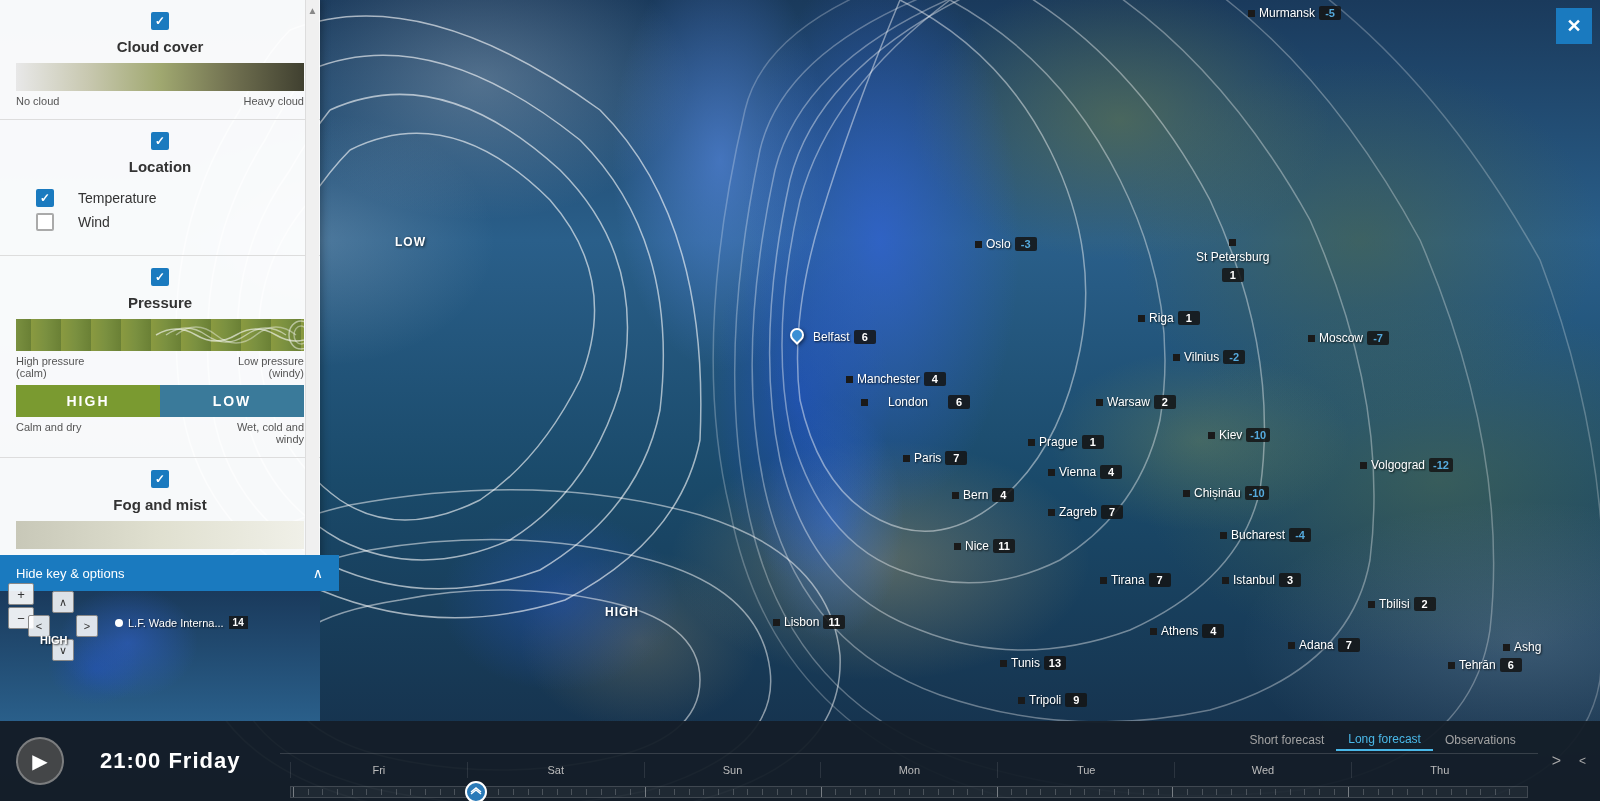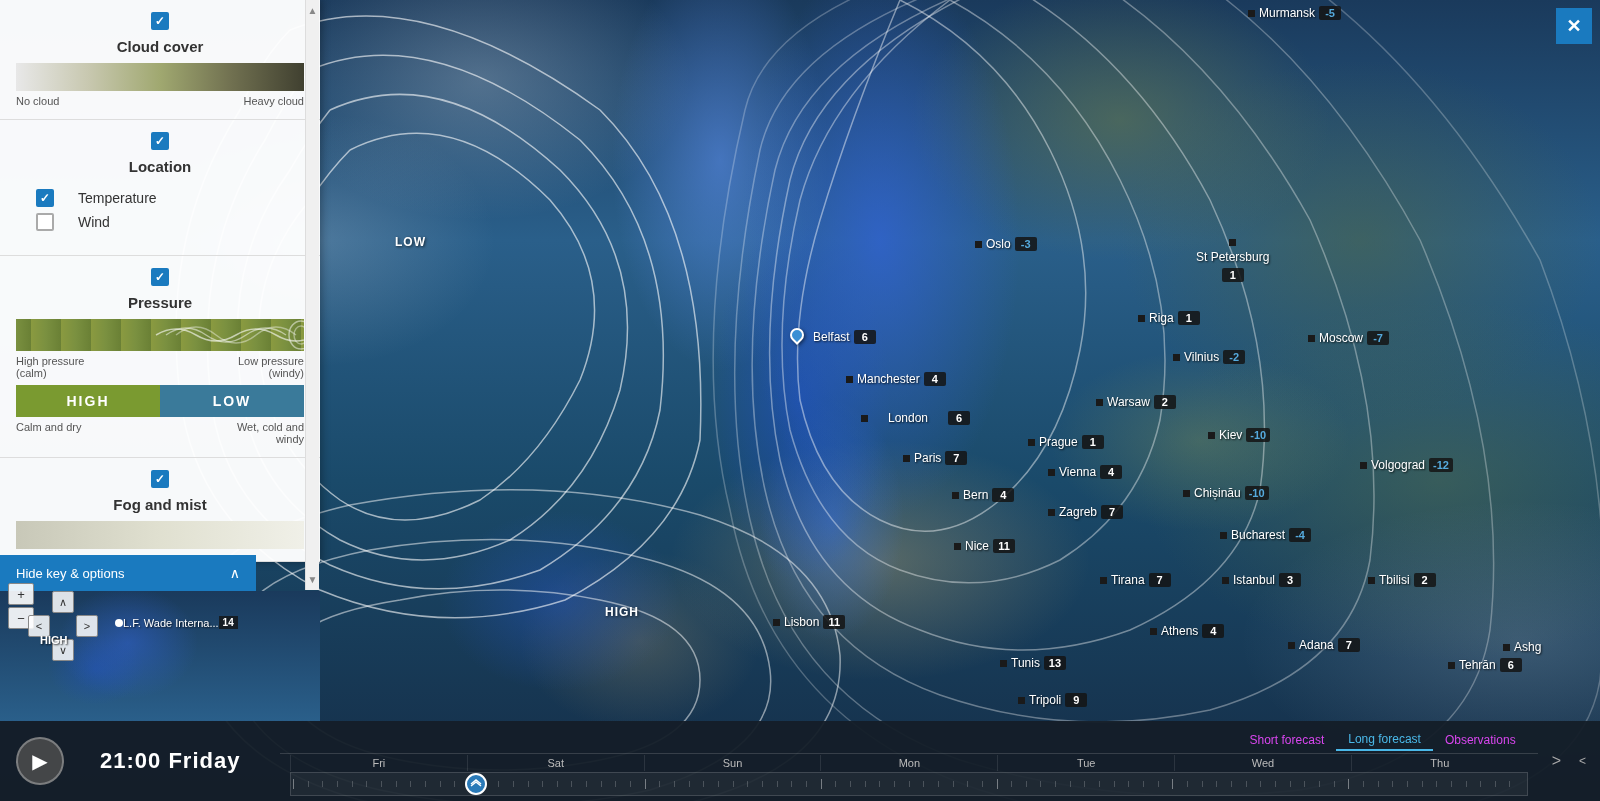--- a/index.html
+++ b/index.html
@@ -209,21 +209,21 @@
       width: 100%;
       height: 28px;
       background: linear-gradient(to right, #c8c8b8, #e0e0d0, #f0f0e8);
     }
 
     
     #hide-key-bar {
       position: absolute;
       bottom: 210px;
       left: 0;
-      width: 256px;
+      width: 339px;
       background: #1a7abf;
       color: white;
       display: flex;
       align-items: center;
       justify-content: space-between;
       padding: 10px 16px;
       cursor: pointer;
       z-index: 101;
       font-size: 13px;
       font-weight: 500;
@@ -336,34 +336,34 @@
     }
 
     #forecast-tabs {
       display: flex;
       gap: 0;
       padding: 4px 10px 2px;
       justify-content: flex-end;
       align-items: center;
     }
     .forecast-tab {
-      color: #d946ef;
+      color: #a3a3a3;
       font-size: 12px;
       padding: 3px 12px;
       cursor: pointer;
       border-bottom: none;
     }
     .forecast-tab.active {
       color: #4ab8e8;
       border-bottom: 2px solid #4ab8e8;
     }
 
     .day-labels {
       display: flex;
-      padding: 1px 10px;
+      padding: 8px 10px;
       border-top: 1px solid rgba(255,255,255,0.15);
     }
     .day-label {
       flex: 1;
       text-align: center;
       color: #bbb;
       font-size: 11px;
       padding: 2px 0;
       border-left: 1px solid rgba(255,255,255,0.1);
     }
@@ -517,21 +517,21 @@
     <span class="city-name">Manchester</span>
     <span class="city-temp">4</span>
   </div>
 
   <div class="city-label" style="position:absolute; left:1173px; top:350px;">
     <div class="city-dot"></div>
     <span class="city-name">Vilnius</span>
     <span class="city-temp negative">-2</span>
   </div>
 
-  <div class="city-label" style="position:absolute; left:861px; top:411px;gap:20px;">
+  <div class="city-label" style="position:absolute; left:861px; top:395px;gap:20px;">
     <div class="city-dot"></div>
     <span class="city-name">London</span>
     <span class="city-temp">6</span>
   </div>
 
   <div class="city-label" style="position:absolute; left:1096px; top:395px;">
     <div class="city-dot"></div>
     <span class="city-name">Warsaw</span>
     <span class="city-temp">2</span>
   </div>
@@ -601,21 +601,21 @@
     <span class="city-name">Tirana</span>
     <span class="city-temp">7</span>
   </div>
 
   <div class="city-label" style="position:absolute; left:1222px; top:573px;">
     <div class="city-dot"></div>
     <span class="city-name">Istanbul</span>
     <span class="city-temp">3</span>
   </div>
 
-  <div class="city-label" style="position:absolute; left:1368px; top:573px;">
+  <div class="city-label" style="position:absolute; left:1368px; top:597px;">
     <div class="city-dot"></div>
     <span class="city-name">Tbilisi</span>
     <span class="city-temp">2</span>
   </div>
 
   <div class="city-label" style="position:absolute; left:773px; top:615px;">
     <div class="city-dot"></div>
     <span class="city-name">Lisbon</span>
     <span class="city-temp">11</span>
   </div>
@@ -757,21 +757,21 @@
   <div class="nav-btn" style="background:rgba(255,255,255,0.85);border:1px solid #888;border-radius:2px;display:flex;align-items:center;justify-content:center;font-size:11px;color:#333;cursor:pointer;">∧</div>
   <div style="width:22px;height:22px;background:transparent;"></div>
   <div class="nav-btn" style="background:rgba(255,255,255,0.85);border:1px solid #888;border-radius:2px;display:flex;align-items:center;justify-content:center;font-size:11px;color:#333;cursor:pointer;">&lt;</div>
   <div style="width:22px;height:22px;background:transparent;"></div>
   <div class="nav-btn" style="background:rgba(255,255,255,0.85);border:1px solid #888;border-radius:2px;display:flex;align-items:center;justify-content:center;font-size:11px;color:#333;cursor:pointer;">&gt;</div>
   <div style="width:22px;height:22px;background:transparent;"></div>
   <div class="nav-btn" style="background:rgba(255,255,255,0.85);border:1px solid #888;border-radius:2px;display:flex;align-items:center;justify-content:center;font-size:11px;color:#333;cursor:pointer;">∨</div>
   <div style="width:22px;height:22px;background:transparent;"></div>
 </div>
 
-<div style="position:absolute; bottom:172px; left:115px; z-index:102; display:flex; align-items:center; ">
+<div style="position:absolute; bottom:172px; left:115px; z-index:102; display:flex; align-items:center; gap:5px;">
   <div style="width:8px;height:8px;background:white;border-radius:50%;"></div>
   <span style="color:white; font-size:11px; text-shadow: 1px 1px 2px rgba(0,0,0,0.8);">L.F. Wade Interna...</span>
   <span style="background:rgba(20,20,20,0.8);color:white;padding:1px 4px;font-size:10px;font-weight:bold;">14</span>
 </div>
 
 <div style="position:absolute; bottom:155px; left:40px; z-index:102; color:white; font-size:11px; font-weight:bold; text-shadow: 1px 1px 2px rgba(0,0,0,0.8);">HIGH</div>
 
 <button id="close-btn">✕</button>
 
 <div id="bottom-bar">

